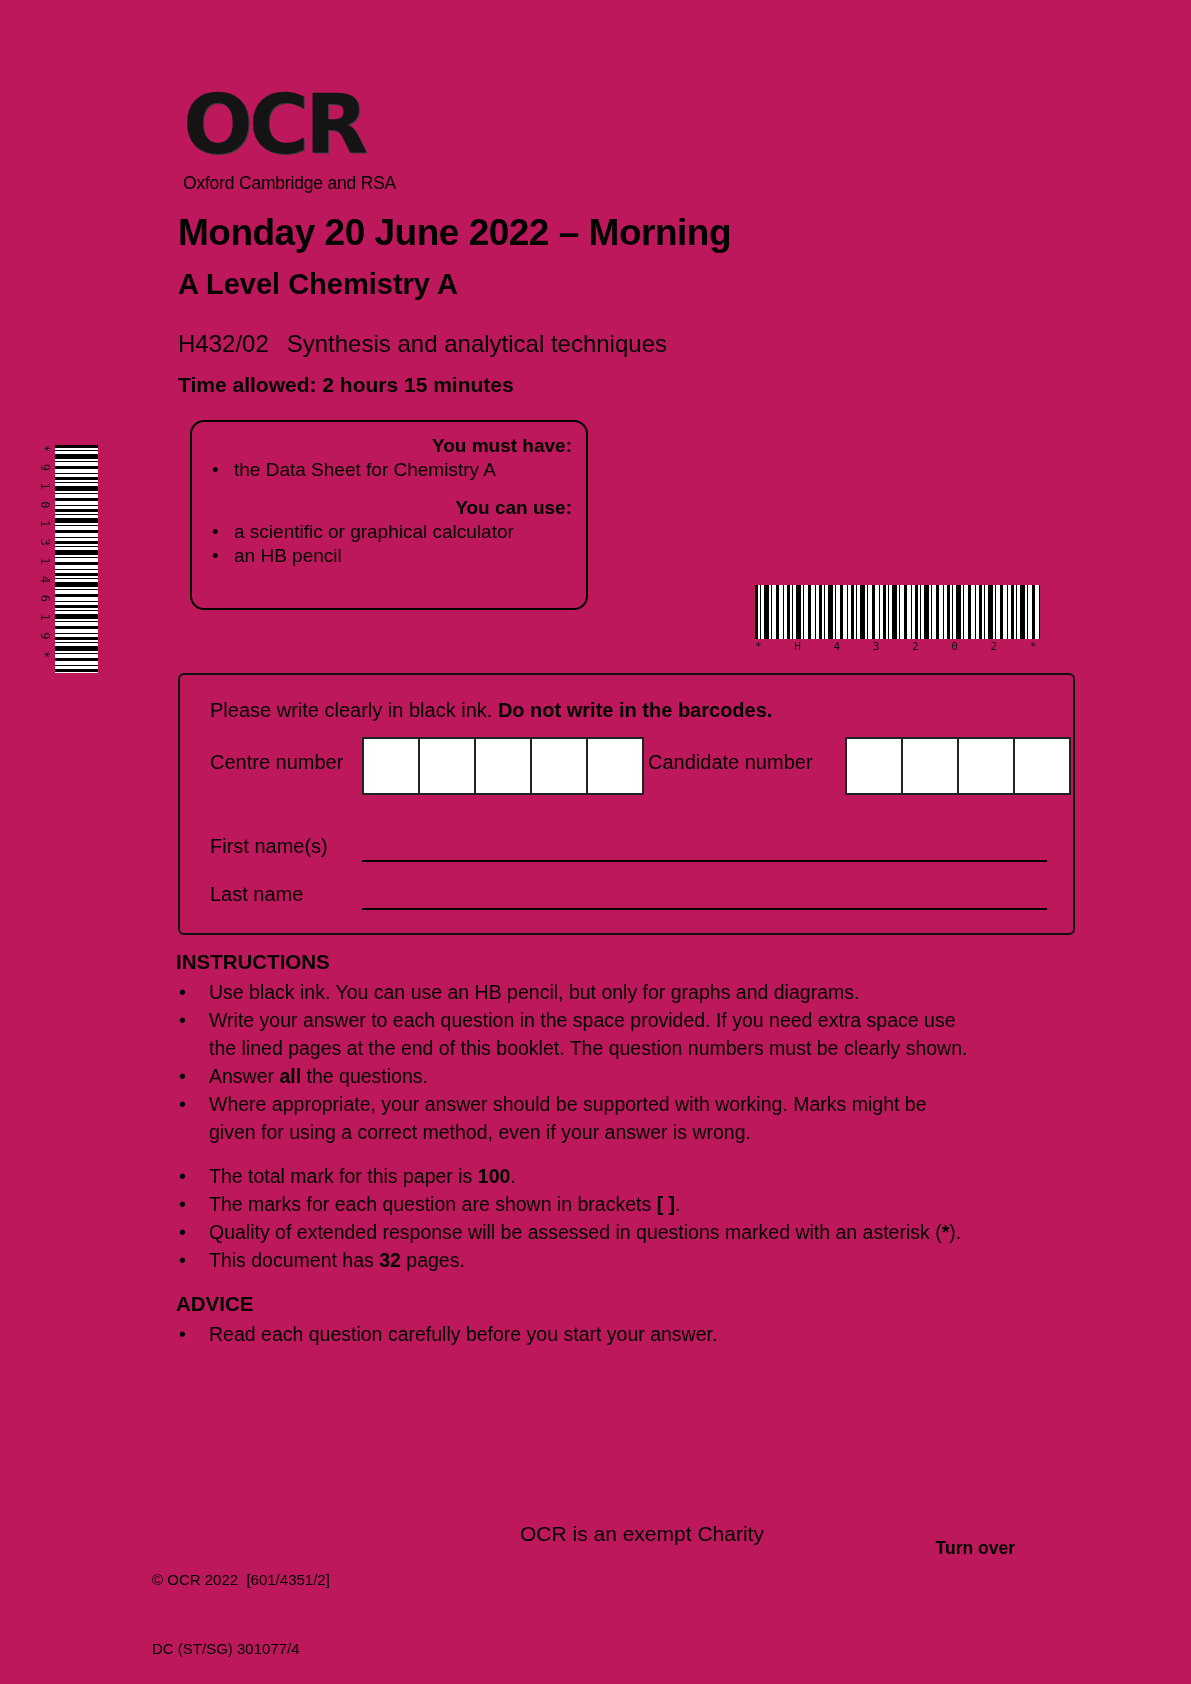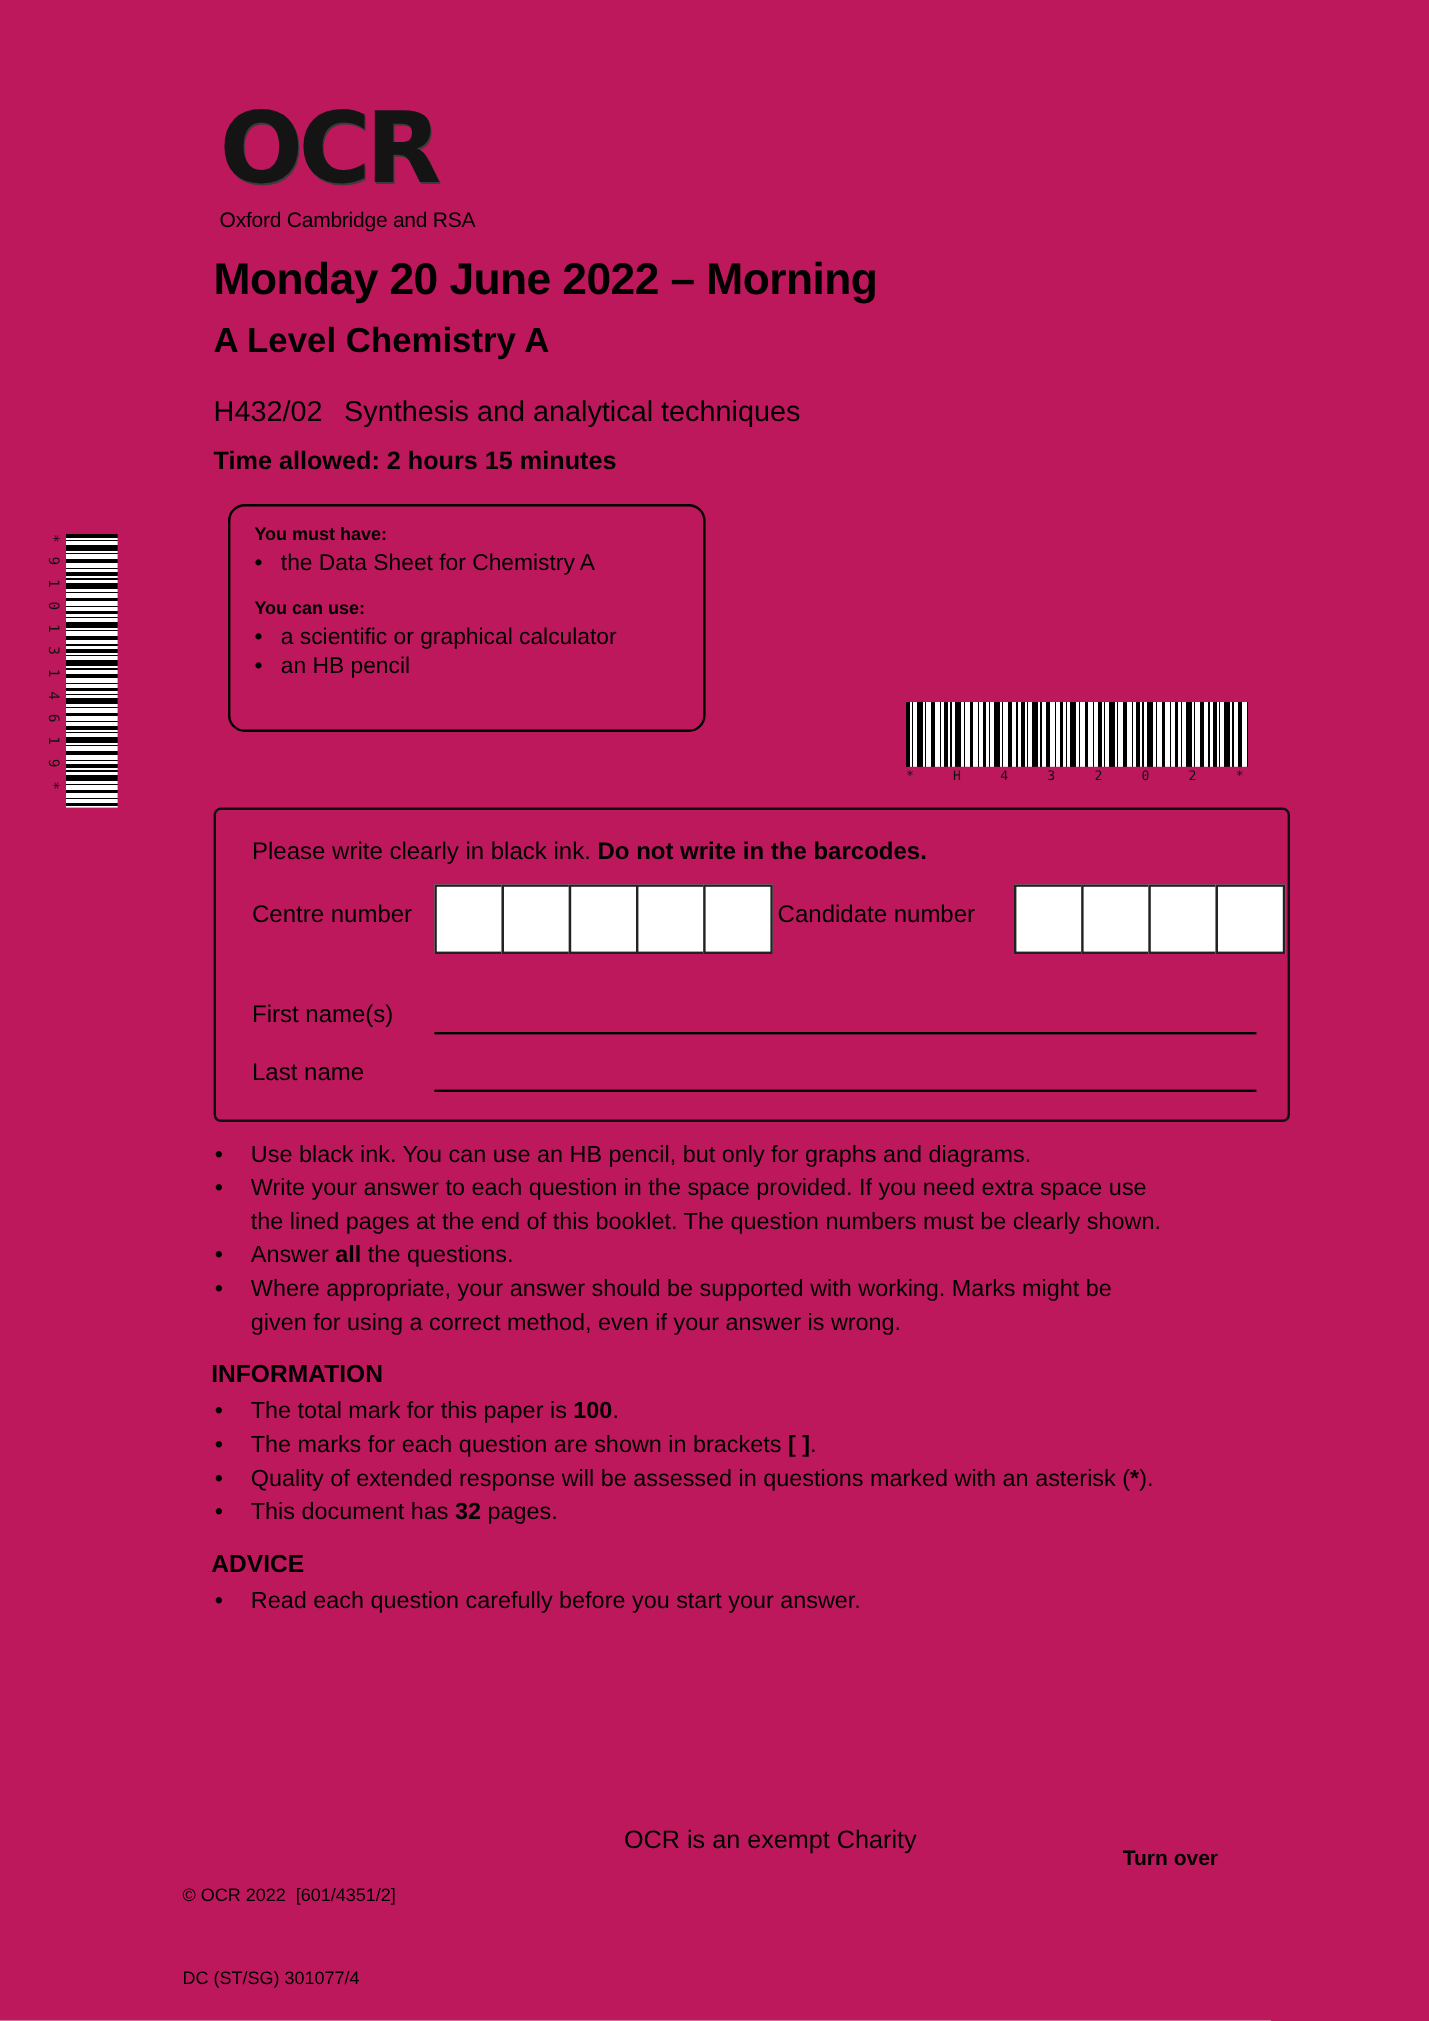--- a/index.html
+++ b/index.html
@@ -24,21 +24,21 @@
   .qual{position:absolute;left:178px;top:268px;font-size:29px;font-weight:bold;}
   .codeline{position:absolute;left:178px;top:330px;font-size:24px;}
   .codeline .code{font-weight:normal;margin-right:18px;}
   .timeline{position:absolute;left:178px;top:373px;font-size:21px;font-weight:bold;}
   
   .materials{
     position:absolute;left:190px;top:420px;width:398px;height:190px;
     border:2.5px solid #000;border-radius:14px;
     padding:12px 14px 0 20px;box-sizing:border-box;
   }
-  .materials .mlabel{font-size:15px;font-weight:bold;line-height:24px;}
+  .materials .mlabel{font-size:19px;font-weight:bold;line-height:24px;text-align:right;}
   .materials .mlist{margin:0 0 14px 0;}
   .materials .brow{font-size:19px;line-height:24px;}
   
   .barcode-v{
     position:absolute;left:55px;top:445px;width:43px;height:228px;
     background:repeating-linear-gradient(to bottom,
       #000 0 3px,#fff 3px 5px,#000 5px 6px,#fff 6px 9px,
       #000 9px 14px,#fff 14px 16px,#000 16px 17px,#fff 17px 21px,
       #000 21px 24px,#fff 24px 28px,#000 28px 29px,#fff 29px 32px);
   }
@@ -154,20 +154,21 @@
 
     <div class="rowlabel" style="left:30px;top:160px;">First name(s)</div>
     <div class="writeline" style="top:185px;"></div>
 
     <div class="rowlabel" style="left:30px;top:208px;">Last name</div>
     <div class="writeline" style="top:233px;"></div>
   </div>
 
   <div class="sections">
     <div class="section">
+      <div class="shead">INSTRUCTIONS</div>
       <div class="blist">
           <div class="brow">
             <span class="dot">•</span>
             <span class="btxt"><span>Use black ink. You can use an HB pencil, but only for graphs and diagrams.</span></span>
           </div>
           <div class="brow">
             <span class="dot">•</span>
             <span class="btxt"><span>Write your answer to each question in the space provided. If you need extra space use
 the lined pages at the end of this booklet. The question numbers must be clearly shown.</span></span>
           </div>
@@ -176,21 +177,20 @@
             <span class="btxt"><span>Answer </span><b>all</b><span> the questions.</span></span>
           </div>
           <div class="brow">
             <span class="dot">•</span>
             <span class="btxt"><span>Where appropriate, your answer should be supported with working. Marks might be
 given for using a correct method, even if your answer is wrong.</span></span>
           </div>
         </div>
     </div>
     <div class="section">
-      <div class="shead">INFORMATION</div>
       <div class="blist">
           <div class="brow">
             <span class="dot">•</span>
             <span class="btxt"><span>The total mark for this paper is </span><b>100</b><span>.</span></span>
           </div>
           <div class="brow">
             <span class="dot">•</span>
             <span class="btxt"><span>The marks for each question are shown in brackets </span><b>[ ]</b><span>.</span></span>
           </div>
           <div class="brow">

